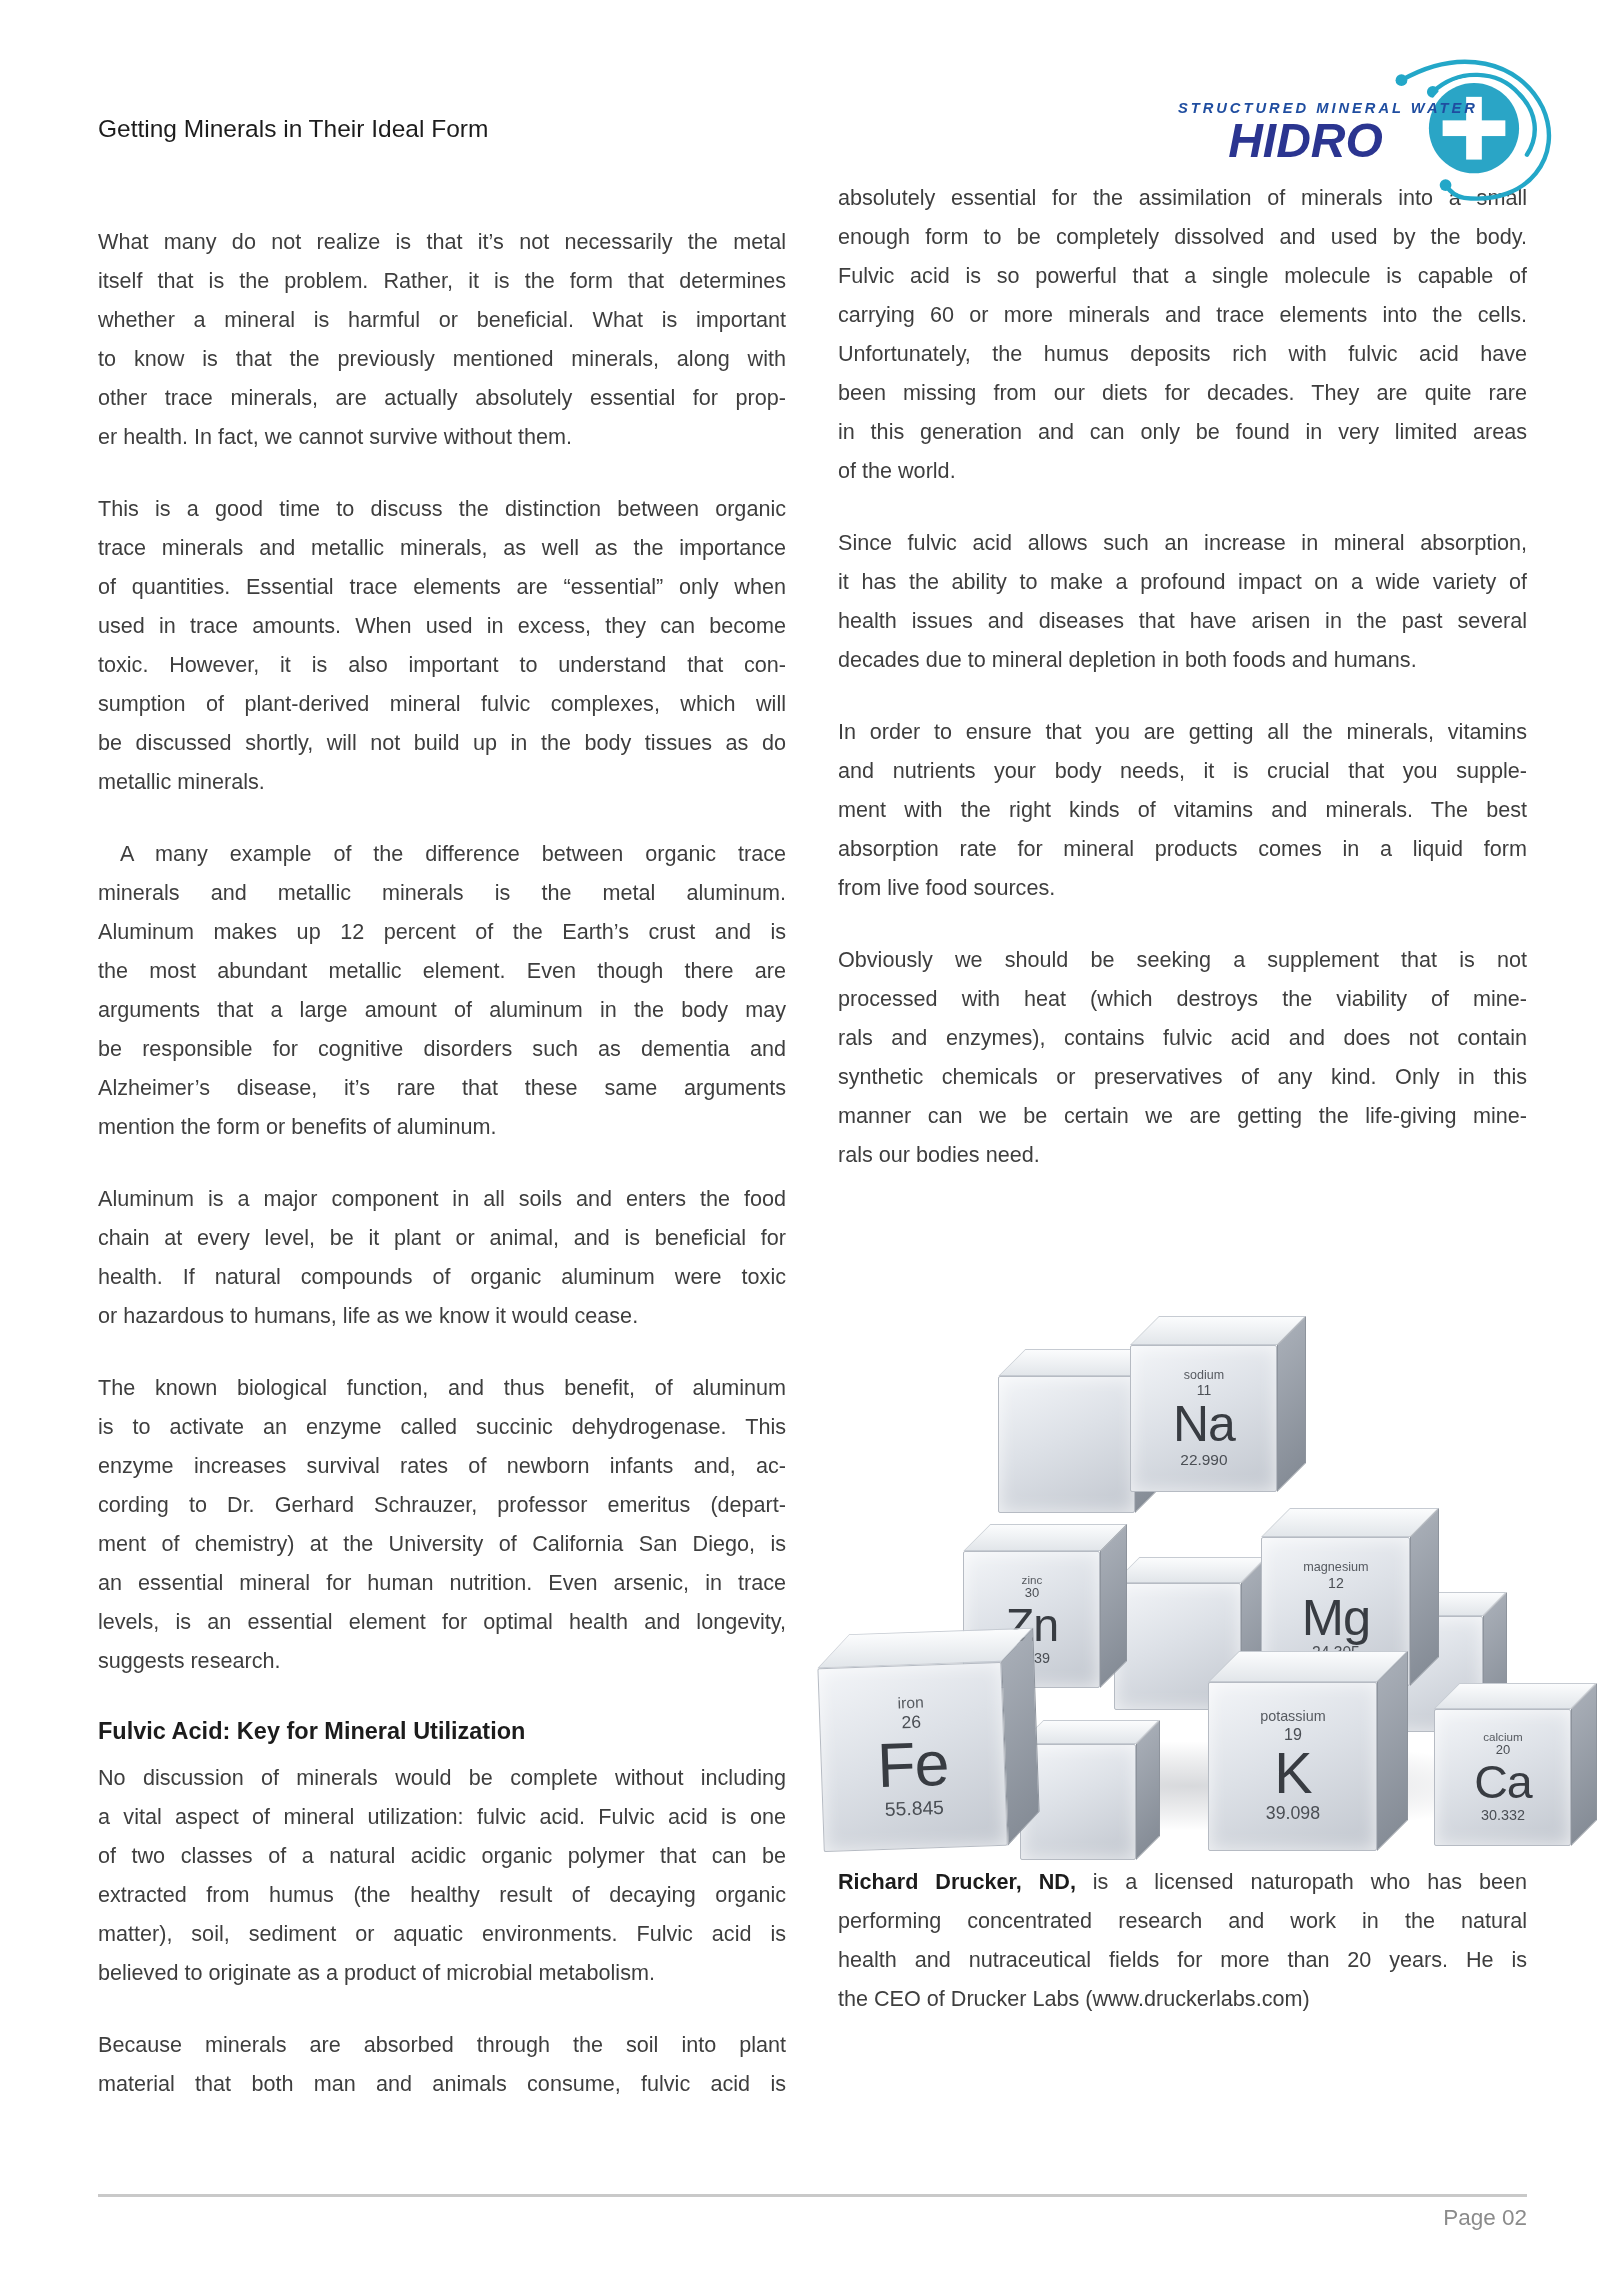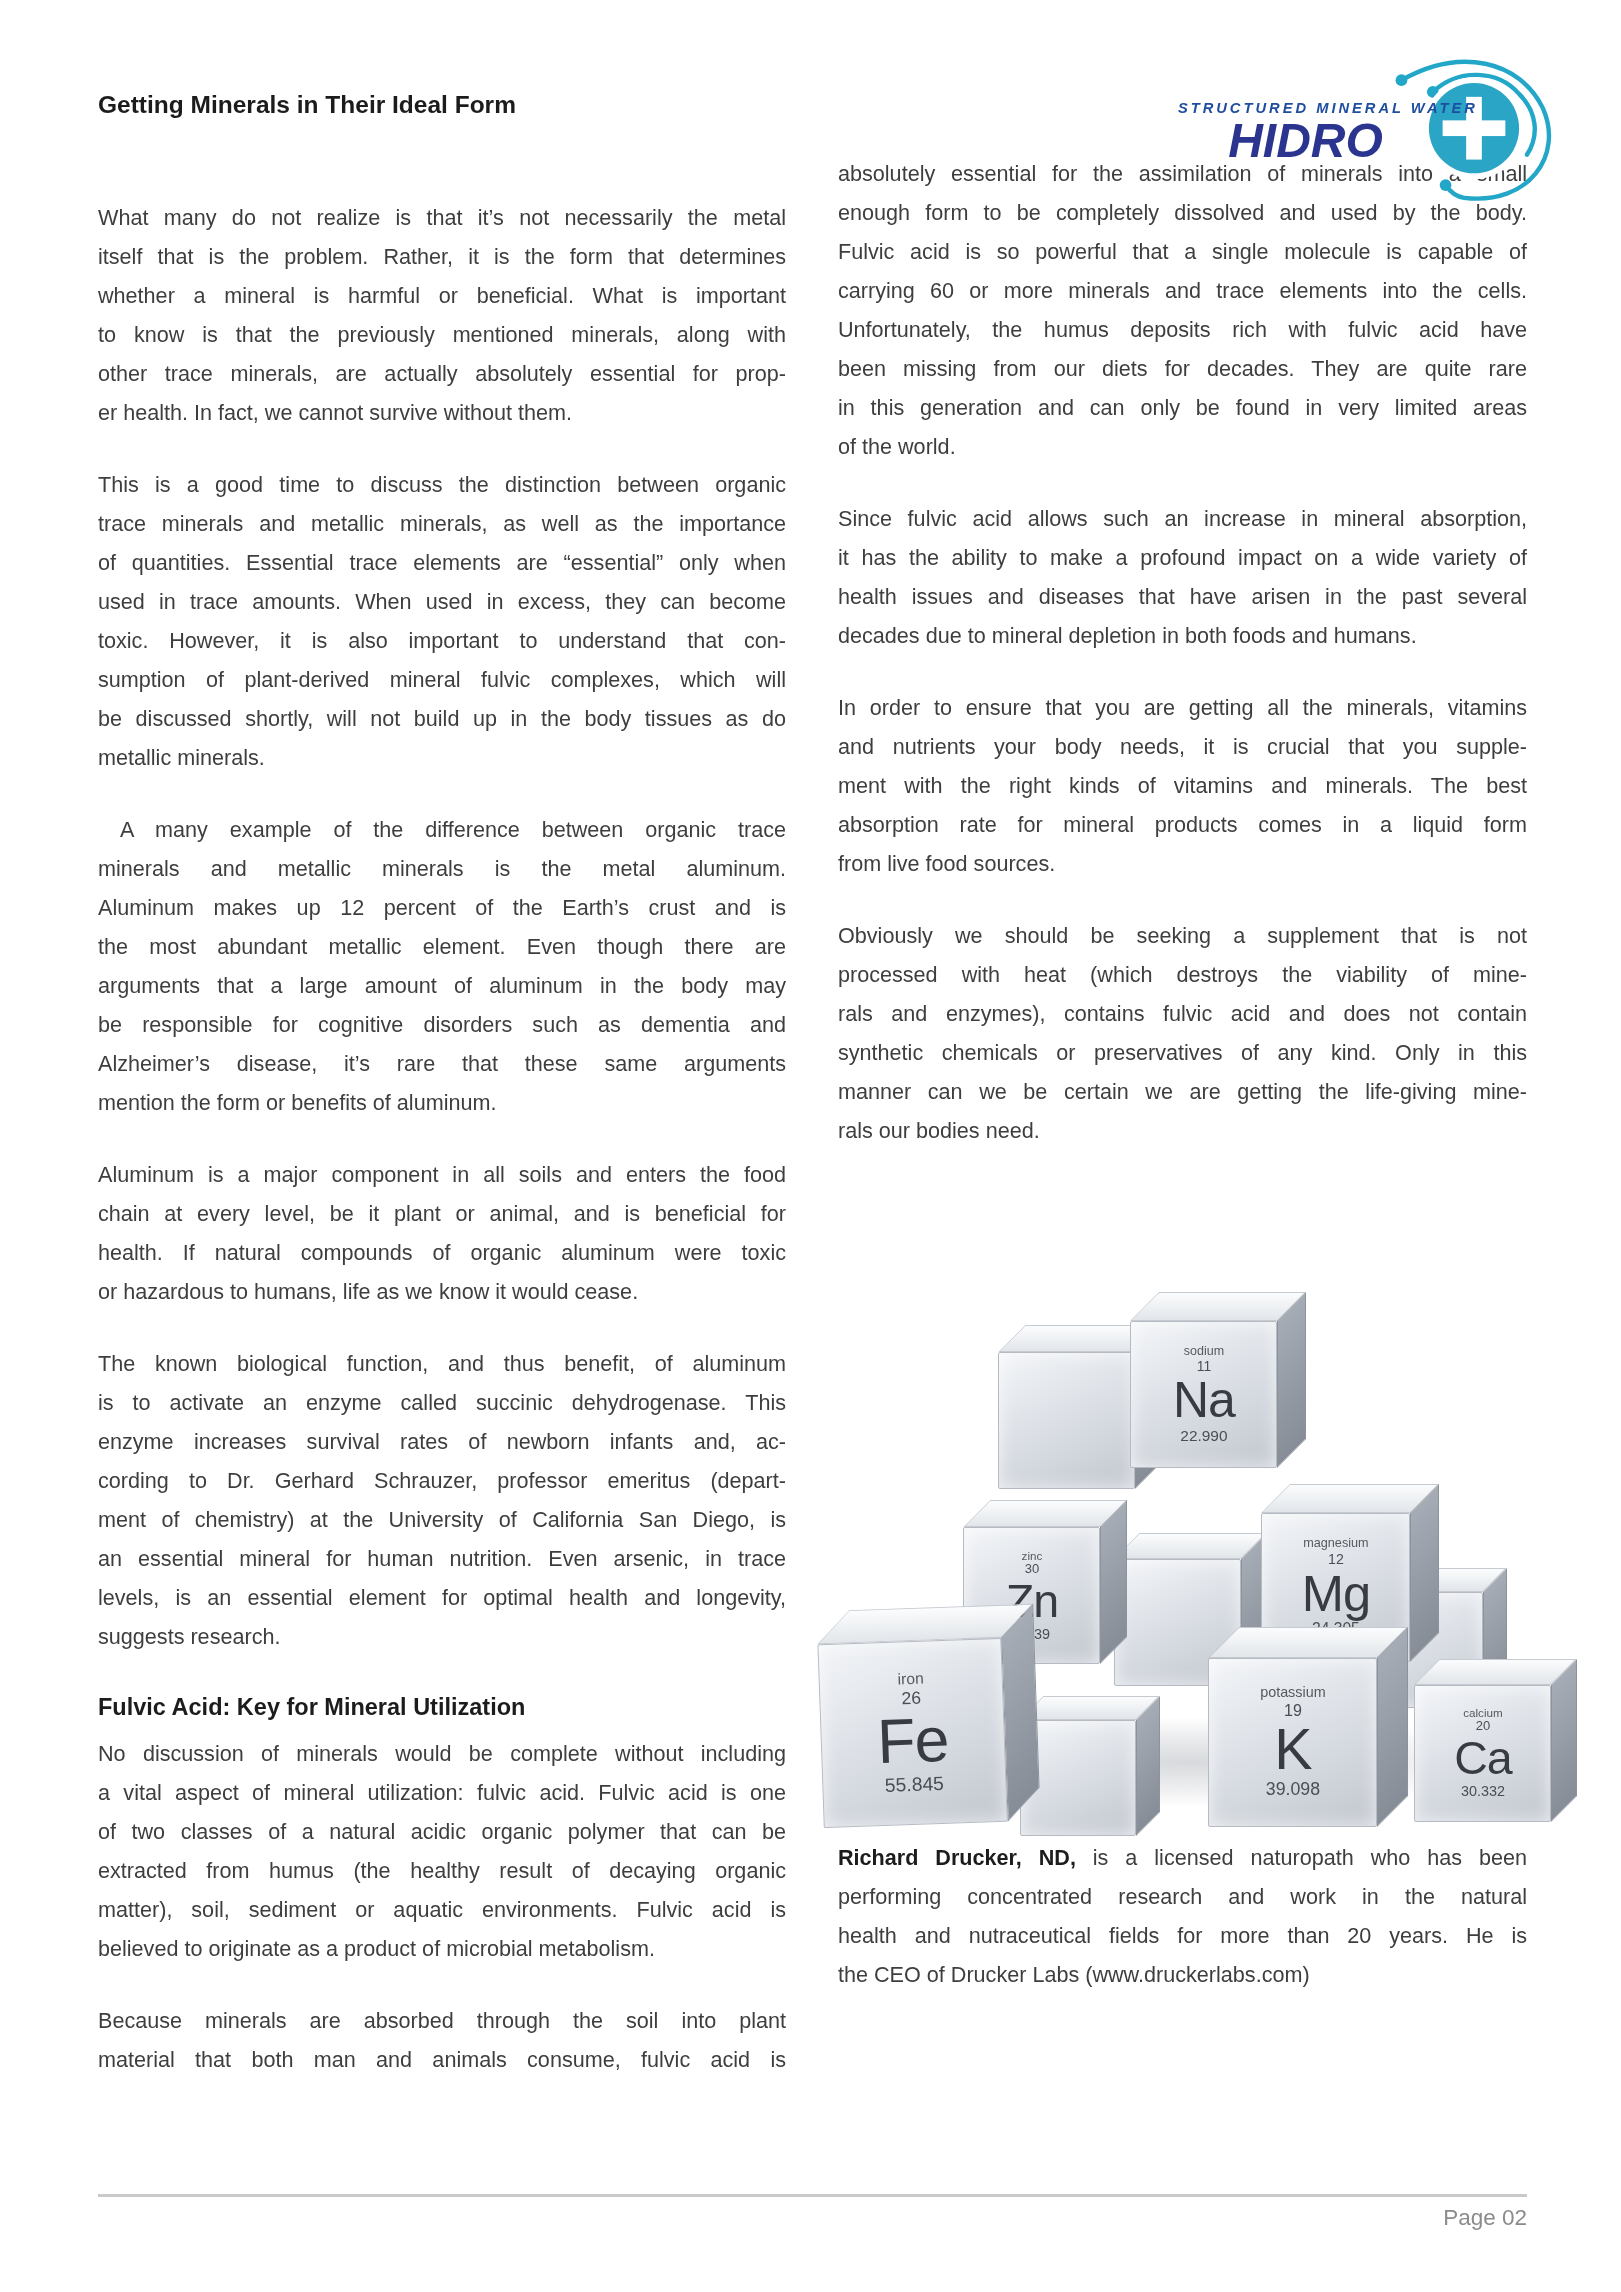--- a/index.html
+++ b/index.html
@@ -21,22 +21,22 @@
     letter-spacing:3px; color:#1f4da0; white-space:nowrap;
   }
   .logo-brand {
     position:absolute; left:0px; top:78px; width:263px;
     font-size:48px; font-weight:700; font-style:italic;
     letter-spacing:0px; color:#2b3590; line-height:1;text-align:center;
   }
 
   
   .h1 {
-    margin:0; padding-top:90px; margin-left:98px;
-    font-size:24.5px; line-height:29px; font-weight:700; color:#1c1c1c;
+    margin:0; padding-top:114px; margin-left:98px;
+    font-size:24.5px; line-height:29px; font-weight:400; color:#1c1c1c;
   }
 
   
   .columns {
     display:flex; gap:52px;
     margin:35px 94px 0 98px;
   }
   .col-left  { width:688px; flex:0 0 688px;margin-top:44px; }
   .col-right { width:689px; flex:0 0 689px; }
 
@@ -86,21 +86,21 @@
   .el-name   { font-size:calc(var(--s)*0.085); color:#565a60; line-height:1.15; }
   .el-number { font-size:calc(var(--s)*0.095); color:#4a4e54; line-height:1.15; }
   .el-symbol { font-size:calc(var(--s)*0.34);  color:#383c42; line-height:1.05; letter-spacing:-1px; }
   .el-mass   { font-size:calc(var(--s)*0.105); color:#4a4e54; line-height:1.2; }
 
   .cube-na { left:312px; top:49px;  --s:147px; --d:29px; z-index:3; }
   .cube-zn { left:145px; top:257px; --s:137px; --d:27.4px; z-index:4; }
   .cube-mg { left:443px; top:241px; --s:149px; --d:29px; z-index:4; }
   .cube-fe { left:2px;   top:365px; --s:184px; --d:33px; z-index:7; transform:rotate(-2deg); }
   .cube-k  { left:390px; top:384px; --s:169px; --d:31px; z-index:6; }
-  .cube-ca { left:596px; top:416px; --s:137px; --d:25.5px; z-index:5;text-align:center; }
+  .cube-ca { left:616px; top:416px; --s:137px; --d:25.5px; z-index:5;text-align:center; }
 
   .blank-1 { left:180px; top:82px;  --s:137px; --d:27.4px; z-index:2; }
   .blank-2 { left:296px; top:290px; --s:127px; --d:25.5px; z-index:3; }
   .blank-3 { left:202px; top:453px; --s:116px; --d:23.5px; z-index:5; }
   .blank-4 { left:549px; top:325px; --s:116px; --d:23.5px; z-index:3; }
 
   
   .footer-line {
     position:absolute; left:98px; right:94px; top:2194px;
     height:2.9px; background:#c9c9c9;

